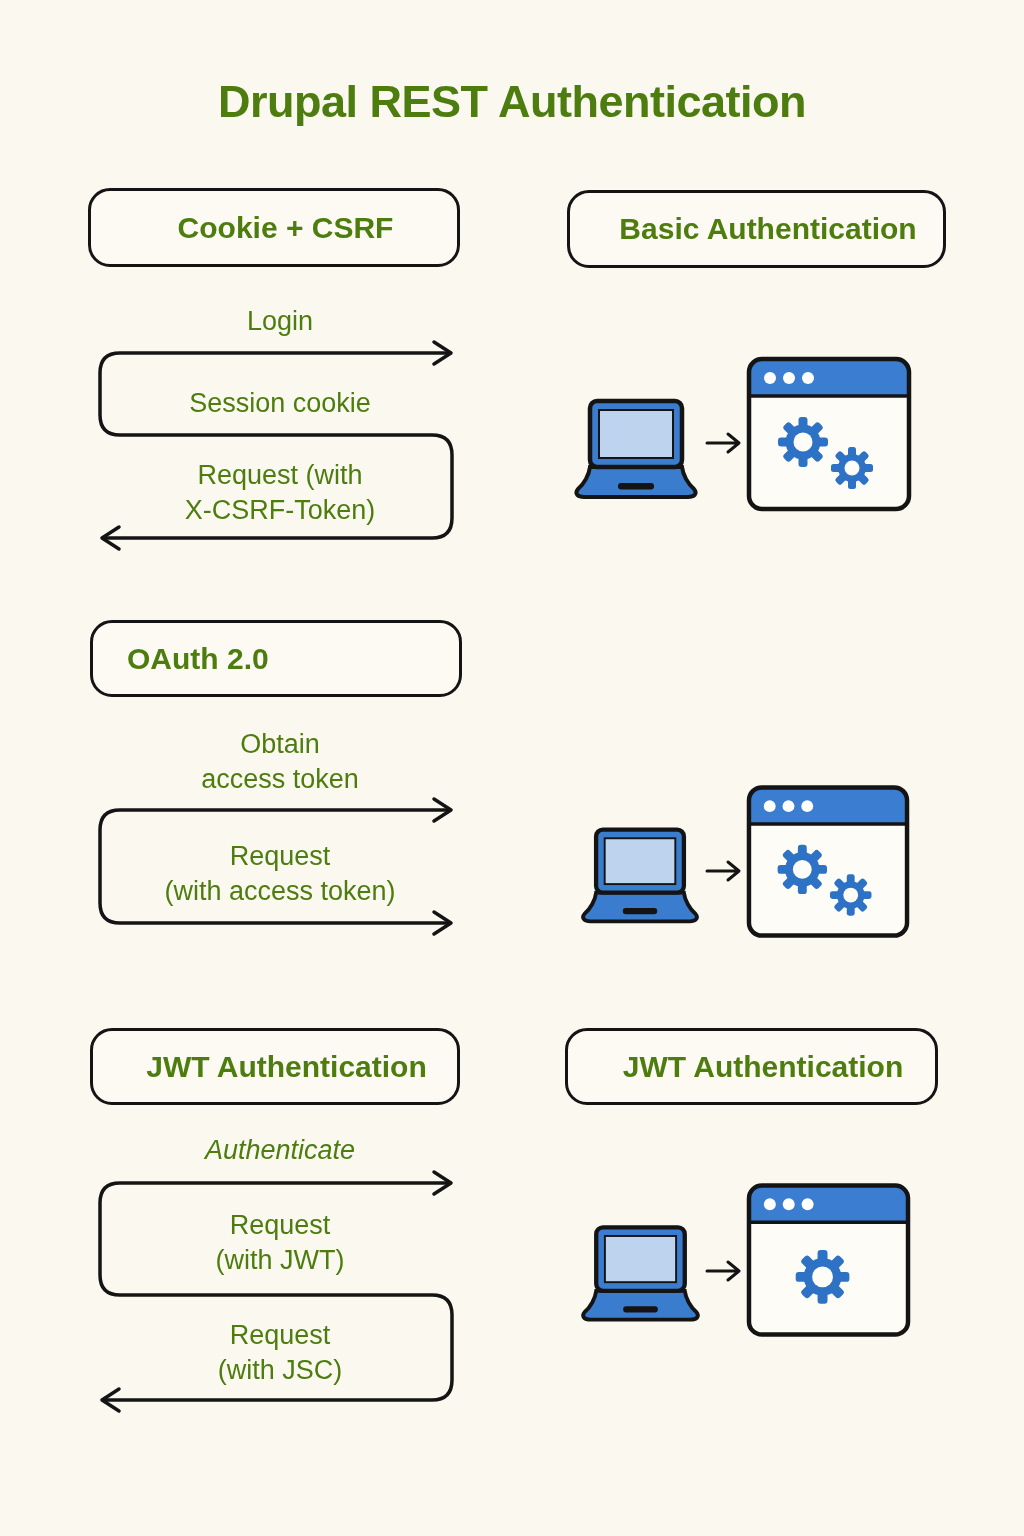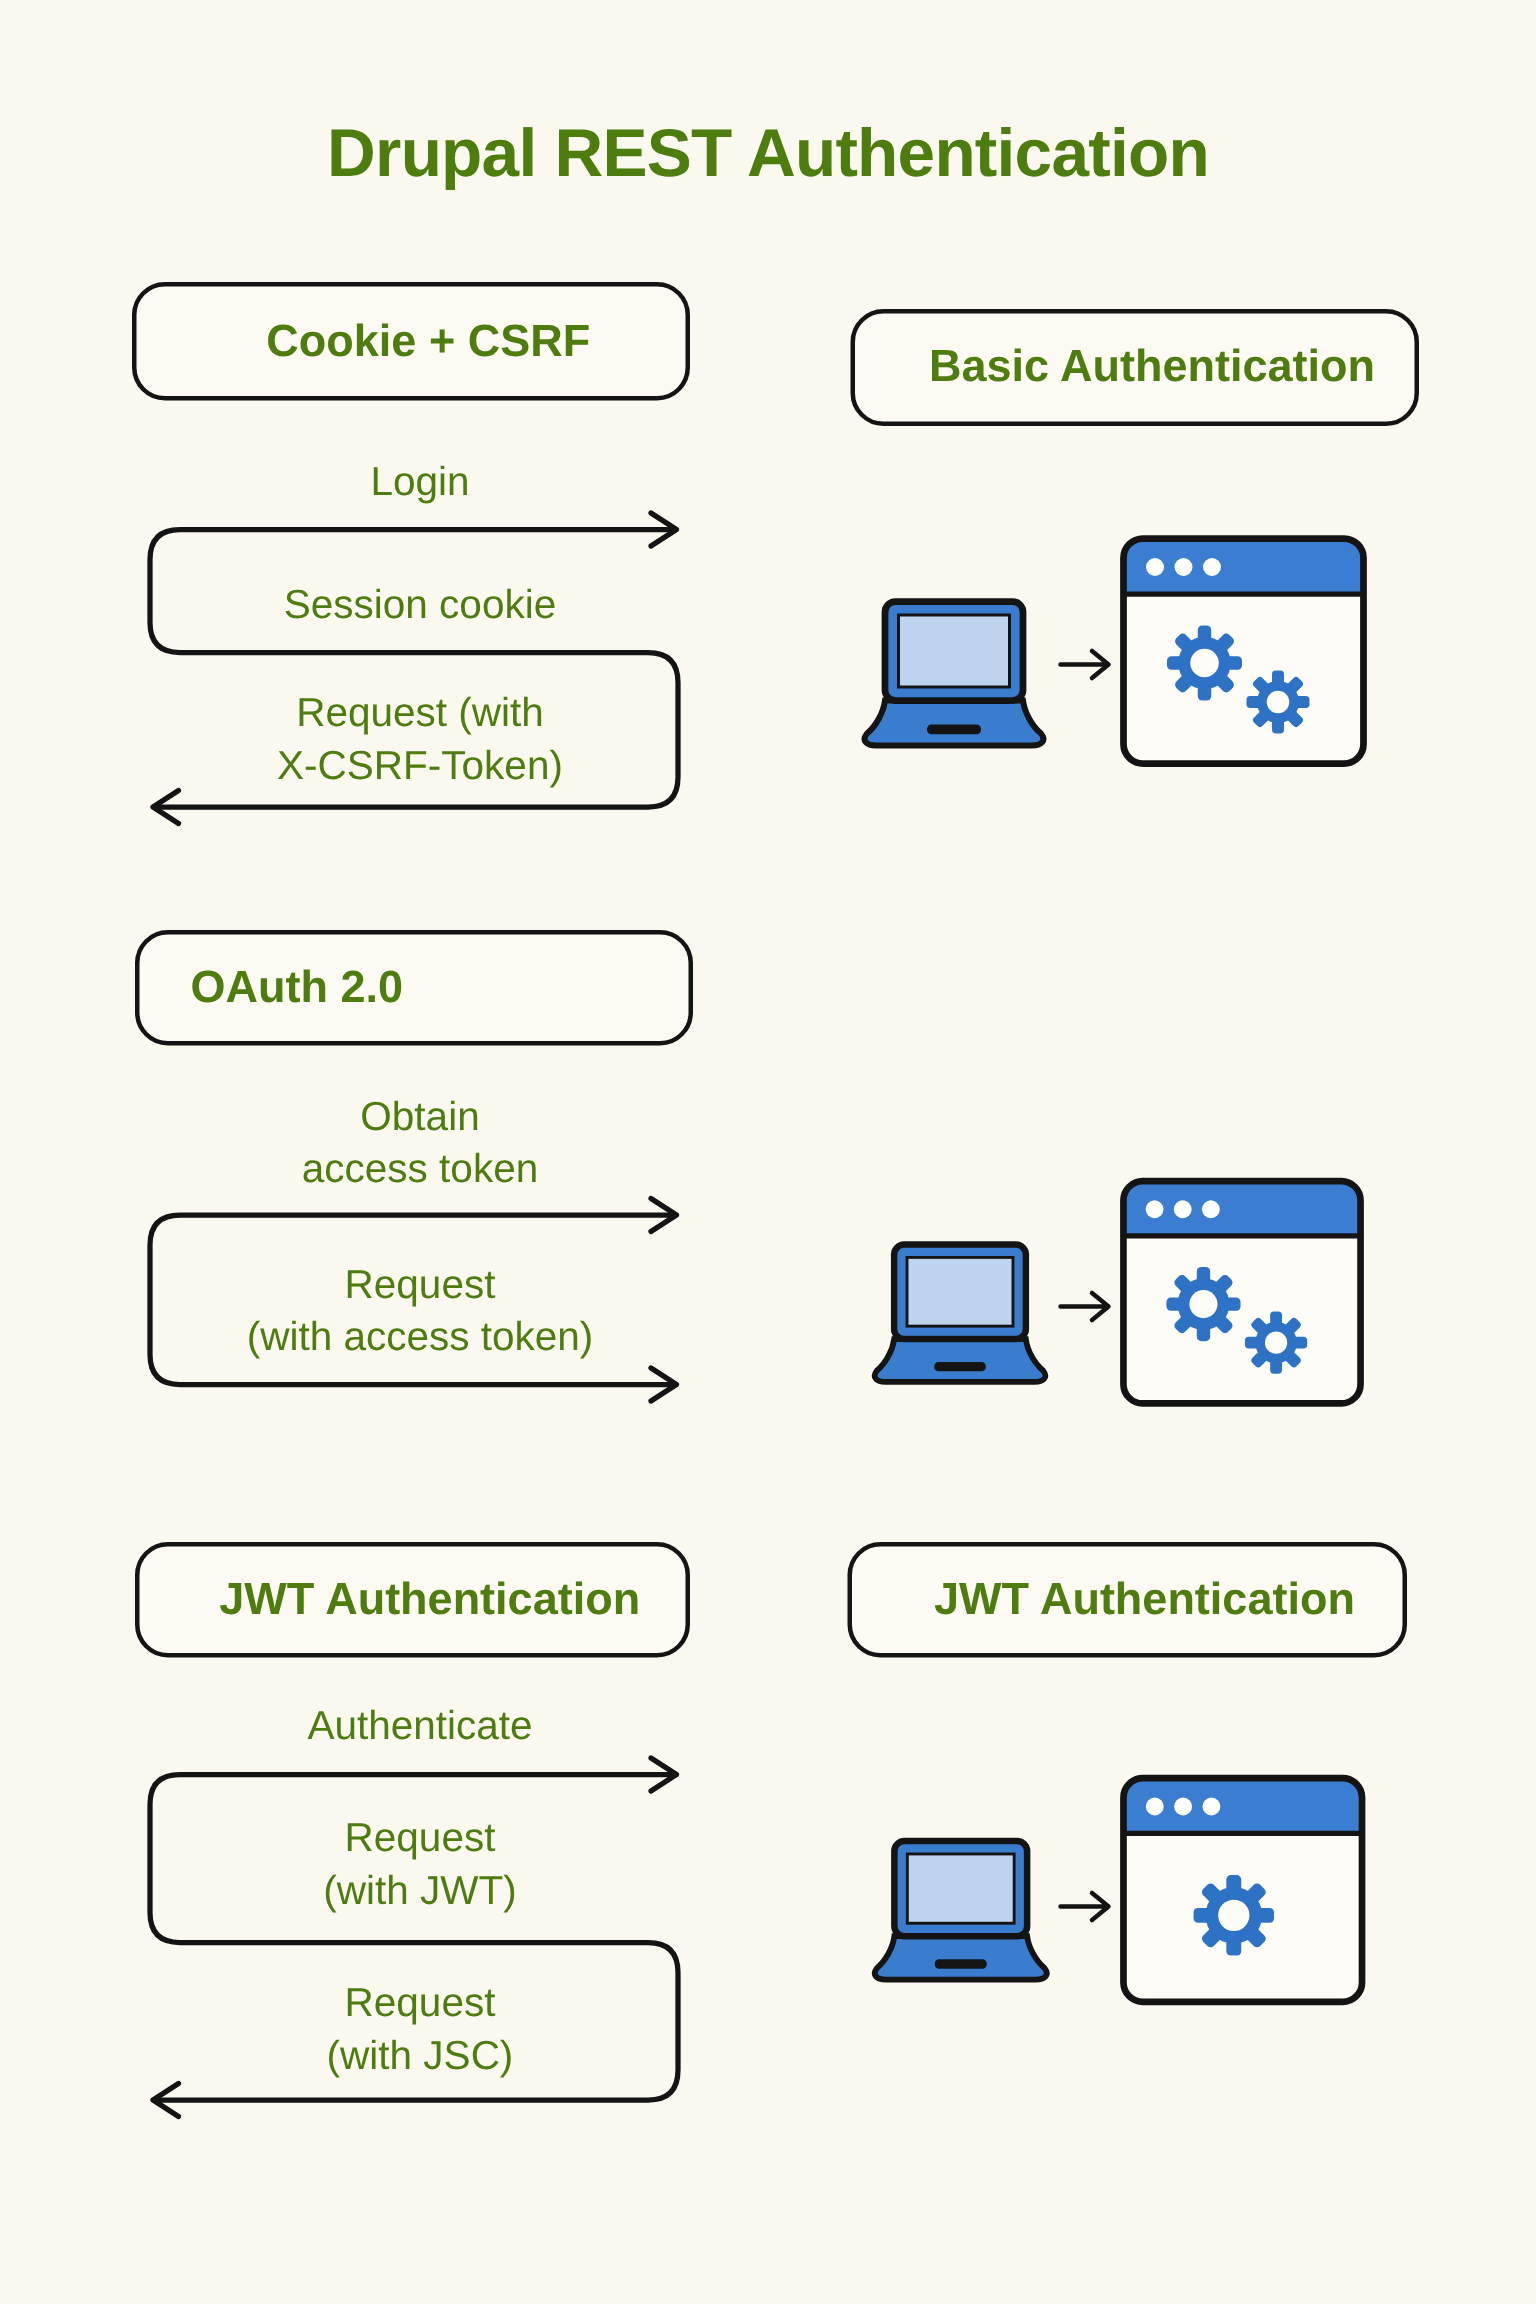--- a/index.html
+++ b/index.html
@@ -19,21 +19,21 @@
 </head>
 <body>
 
 <div class="canvas">
 
   <div class="abs title">Drupal REST Authentication</div>
 
   <div class="abs label-box" style="left:88px;top:188px;width:372px;height:79px;">
     <span>Cookie + CSRF</span>
   </div>
-  <div class="abs label-box" style="left:567px;top:190px;width:379px;height:78px;margin-top:16px;">
+  <div class="abs label-box" style="left:567px;top:190px;width:379px;height:78px;">
     <span>Basic Authentication</span>
   </div>
 
   <div class="flow" style="left:85px;top:300px;width:390px;height:270px;">
     <svg width="390" height="270" viewBox="0 0 390 270">
       <path class="stroke" d="M 365 53 L 35 53 Q 15 53 15 73 L 15 115 Q 15 135 35 135 L 347 135 Q 367 135 367 155 L 367 218 Q 367 238 347 238 L 18 238"></path>
       <path class="stroke" d="M 349 42 L 366 53 L 349 64"></path>
       <path class="stroke" d="M 34 227 L 17 238 L 34 249"></path>
     </svg>
     <div class="msg" style="top:4px;">
@@ -152,21 +152,21 @@
   <div class="abs label-box" style="left:565px;top:1028px;width:373px;height:77px;">
     <span>JWT Authentication</span>
   </div>
 
   <div class="flow" style="left:85px;top:1130px;width:390px;height:290px;">
     <svg width="390" height="290" viewBox="0 0 390 290">
       <path class="stroke" d="M 365 53 L 35 53 Q 15 53 15 73 L 15 145 Q 15 165 35 165 L 347 165 Q 367 165 367 185 L 367 250 Q 367 270 347 270 L 18 270"></path>
       <path class="stroke" d="M 349 42 L 366 53 L 349 64"></path>
       <path class="stroke" d="M 34 259 L 17 270 L 34 281"></path>
     </svg>
-    <div class="msg" style="top:3px;">
+    <div class="msg" style="top:3px;font-style:italic;">
       <span>Authenticate</span>
     </div>
     <div class="msg" style="top:78px;">
       <div>Request</div>
       <div>(with JWT)</div>
     </div>
     <div class="msg" style="top:188px;">
       <div>Request</div>
       <div>(with JSC)</div>
     </div>

